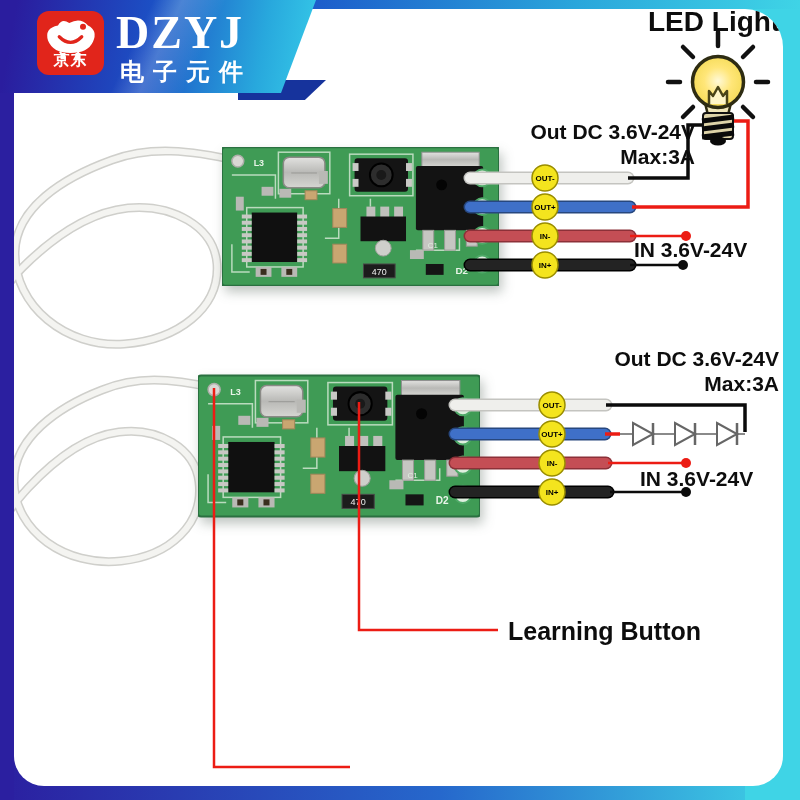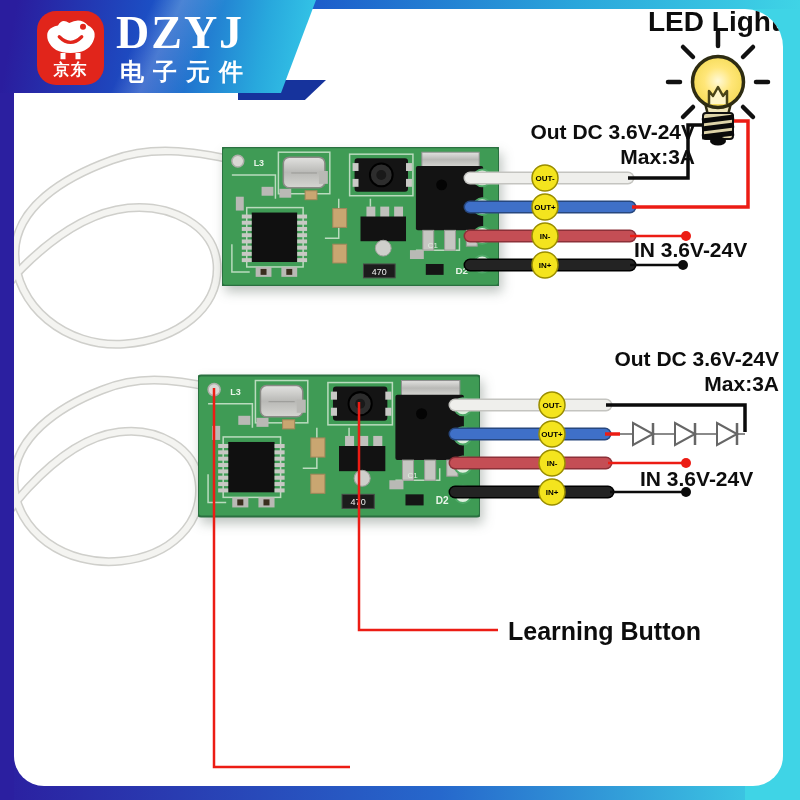--- a/index.html
+++ b/index.html
@@ -22,22 +22,22 @@
   .learning{left:508px;top:617px;font-size:25px;text-align:right;}
   .ant{left:358px;top:790px;font-size:25px;}
   
   .banner-fold{position:absolute;left:238px;top:80px;width:88px;height:20px;background:#16339c;
                clip-path:polygon(0 0,100% 0,76% 100%,0 100%);}
   .banner{position:absolute;left:0;top:0;width:322px;height:93px;
           background:linear-gradient(100deg,#2a1d9e 5%,#1c4fc4 45%,#28a8dd 80%,#38cfea 100%);
           clip-path:polygon(0 0,316px 0,281px 100%,0 100%);}
   .banner .sheen{position:absolute;inset:0;
           background:linear-gradient(115deg,transparent 42%,rgba(255,255,255,.20) 50%,transparent 62%);}
-  .jd-badge{position:absolute;left:37px;top:11px;width:67px;height:74px;background:#e1251b;
-            border-radius:19px;overflow:hidden;}
+  .jd-badge{position:absolute;left:37px;top:11px;width:67px;height:64px;background:#e1251b;
+            border-radius:12px;overflow:hidden;}
   .jd-badge svg{position:absolute;left:6px;top:4px;}
   .jd-badge .jd-txt{position:absolute;left:0;right:0;bottom:4px;text-align:center;color:#fff;
             font-size:16px;font-weight:700;letter-spacing:1px;}
   .logo-main{position:absolute;left:116px;top:6px;color:#fff;font-family:"Liberation Serif",serif;
             font-weight:700;font-size:46px;letter-spacing:2px;}
   .logo-sub{position:absolute;left:120px;top:56px;color:#fff;font-weight:700;font-size:24px;
             letter-spacing:9px;}
   .pcb-shadow{filter:drop-shadow(3px 6px 6px rgba(40,60,45,.30));}
 </style>
 </head>

